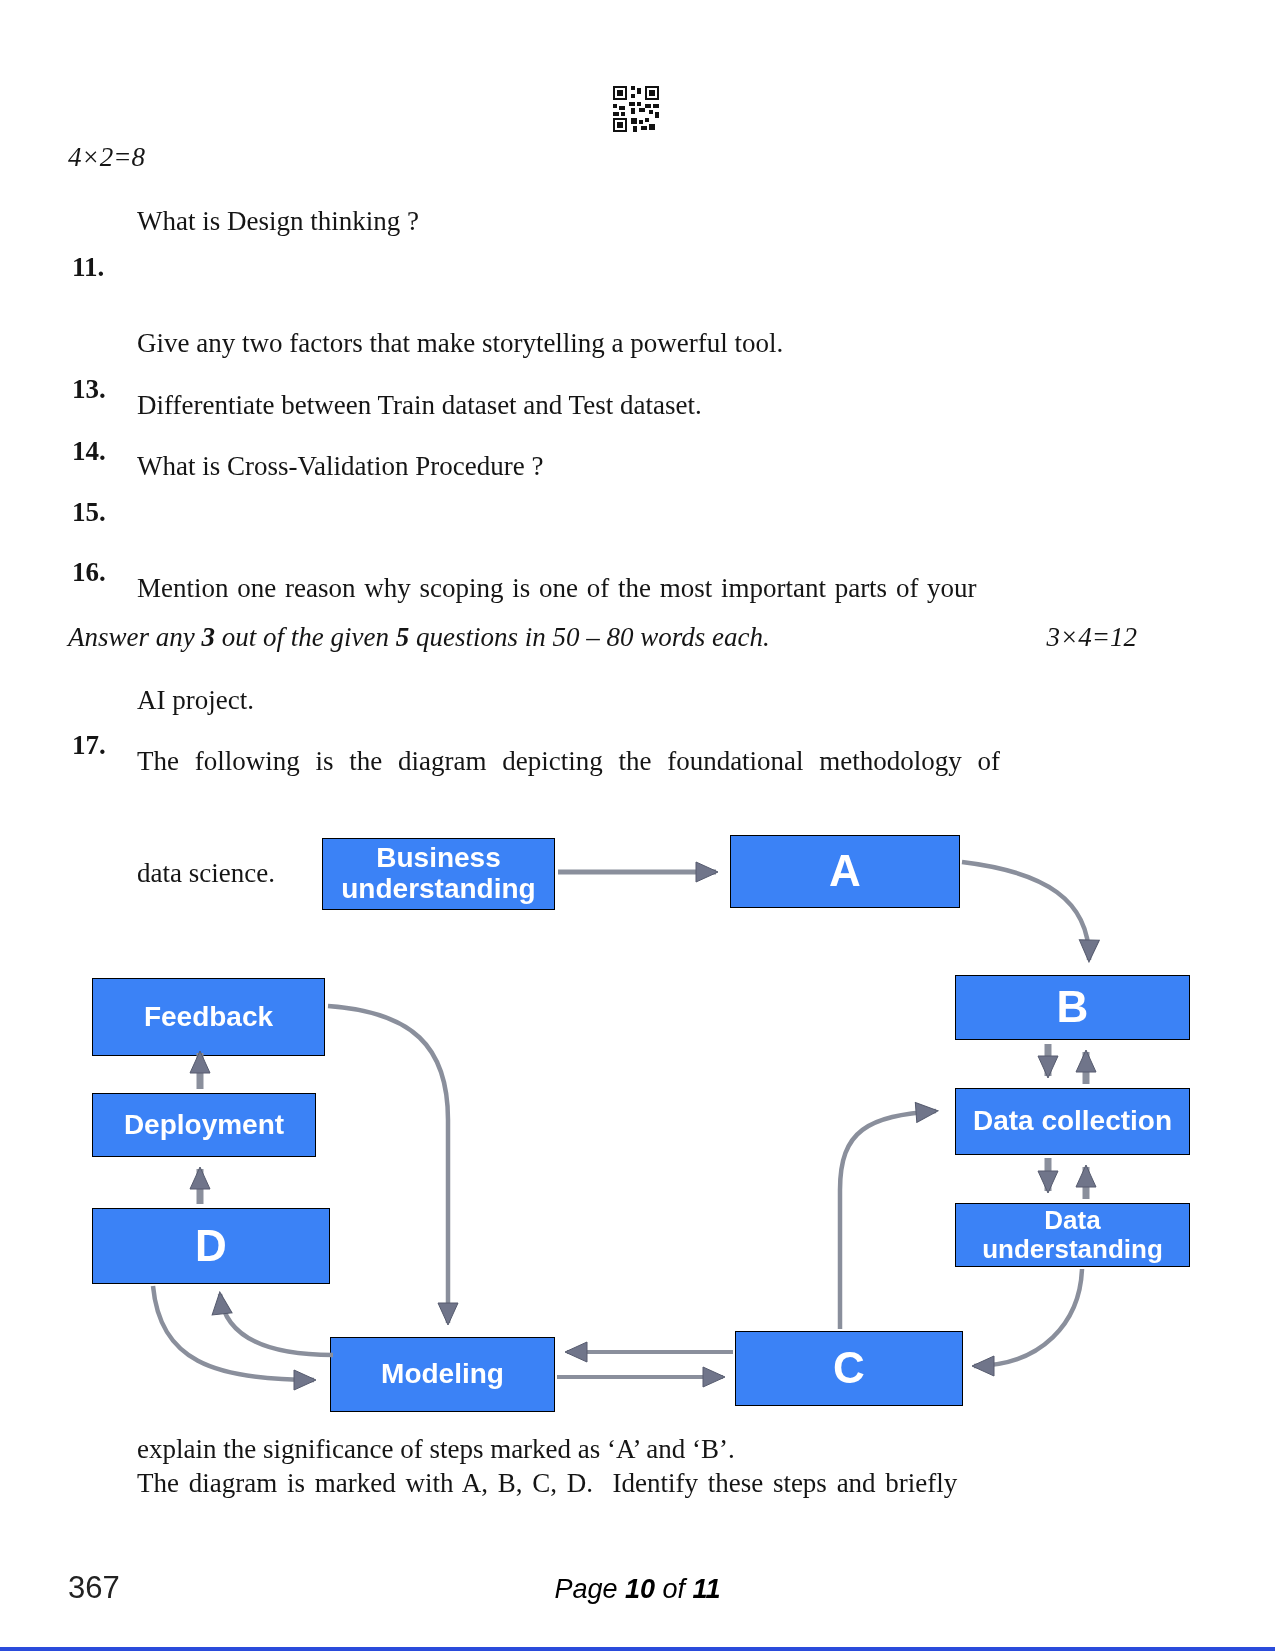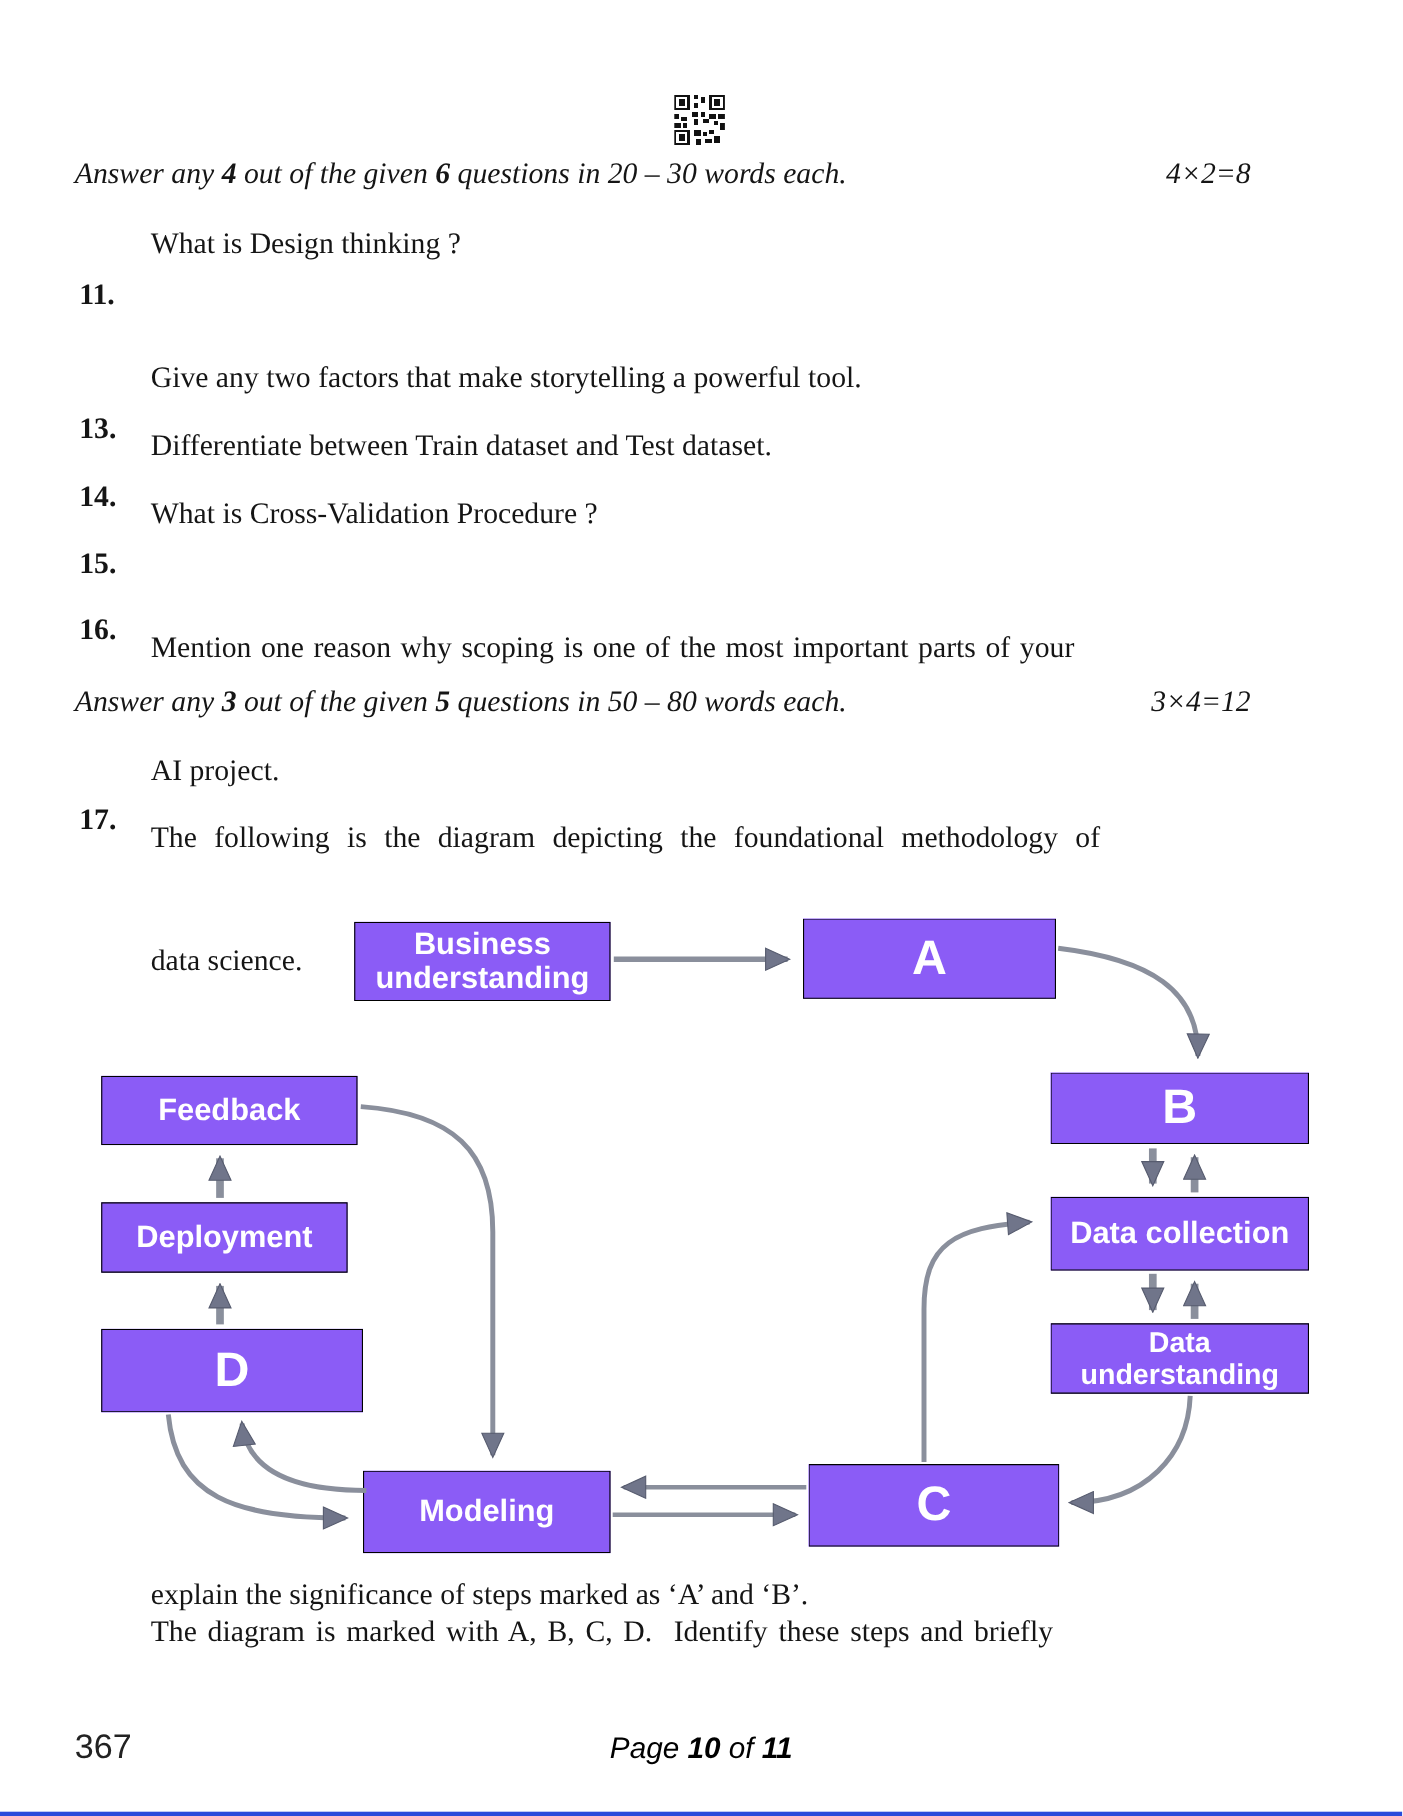--- a/index.html
+++ b/index.html
@@ -11,21 +11,21 @@
   .instr{position:absolute;left:68px;width:1069px;display:flex;
          justify-content:space-between;font-style:italic;font-size:27px;}
   .instr b{font-weight:bold;}
 
   .q{position:absolute;left:72px;width:1065px;display:flex;font-size:27px;}
   .qno{flex:0 0 65px;font-weight:bold;margin-top:46px;}
   .qtext{flex:1;white-space:pre-wrap;}
   .l2{margin-top:19px;}
   .ws2{word-spacing:2px;} .ws9{word-spacing:9px;} .ws3{word-spacing:3px;}
 
-  .box{position:absolute;background:#8b5cf6;color:#ffffff;
+  .box{position:absolute;background:#3b82f6;color:#ffffff;
        font-family:"Liberation Sans",sans-serif;font-weight:bold;
        display:flex;align-items:center;justify-content:center;
        text-align:center;line-height:1.1;box-shadow:0 0 0 1px #000 inset;}
   .words{font-size:28px;}
   .letter{font-size:44px;}
 
   .arrows{position:absolute;left:0;top:0;pointer-events:none;}
 
   .closing{position:absolute;left:137px;width:1000px;font-size:27px;white-space:pre-wrap;}
 
@@ -73,21 +73,20 @@
           <rect x="13" y="17" width="2" height="2"></rect>
           <rect x="16" y="16" width="2" height="2"></rect>
         <rect x="10" y="20" width="2" height="3"></rect>
           <rect x="14" y="20" width="3" height="2"></rect>
           <rect x="18" y="19" width="3" height="3"></rect>
       </g>
     </svg>
   </div>
 
   <div class="instr" style="top:142px">
-    <span><span>Answer any </span><b>4</b><span> out of the given </span><b>6</b><span> questions in 20 – 30 words each.</span></span>
     <span>4×2=8</span>
   </div>
 
   <div class="q" style="top:206px">
     <span class="qno">11.</span>
     <span class="qtext">What is Design thinking ?</span>
   </div>
   <div class="q" style="top:328px">
     <span class="qno">13.</span>
     <span class="qtext">Give any two factors that make storytelling a powerful tool.</span>
@@ -124,21 +123,21 @@
 
   <div class="box words" style="left:322px;top:838px;width:233px;height:72px">Business understanding</div>
   <div class="box letter" style="left:730px;top:835px;width:230px;height:73px">A</div>
   <div class="box letter" style="left:955px;top:975px;width:235px;height:65px">B</div>
   <div class="box words" style="left:955px;top:1088px;width:235px;height:67px">Data collection</div>
   <div class="box words" style="left:955px;top:1203px;width:235px;height:64px;font-size:26px">Data understanding</div>
   <div class="box letter" style="left:735px;top:1331px;width:228px;height:75px">C</div>
   <div class="box words" style="left:330px;top:1337px;width:225px;height:75px">Modeling</div>
   <div class="box letter" style="left:92px;top:1208px;width:238px;height:76px">D</div>
   <div class="box words" style="left:92px;top:1093px;width:224px;height:64px">Deployment</div>
-  <div class="box words" style="left:92px;top:978px;width:233px;height:63px">Feedback</div>
+  <div class="box words" style="left:92px;top:978px;width:233px;height:78px">Feedback</div>
 
   <svg class="arrows" width="1275" height="1651" viewBox="0 0 1275 1651">
     <defs>
       <marker id="ah" markerUnits="userSpaceOnUse" markerWidth="24" markerHeight="22" viewBox="0 0 24 22" refX="21" refY="11" orient="auto">
         <path d="M1,1 L23,11 L1,21 Z" fill="#70758a" stroke="#565b6e" stroke-width="1"></path>
       </marker>
     </defs>
     <g stroke="#8a8f9c" fill="none">
       <path d="M 558 872 L 716 872" stroke-width="5" marker-end="url(#ah)"></path>
       <path d="M 962 862 C 1045 872, 1090 900, 1089 960" stroke-width="4.5" marker-end="url(#ah)"></path>

